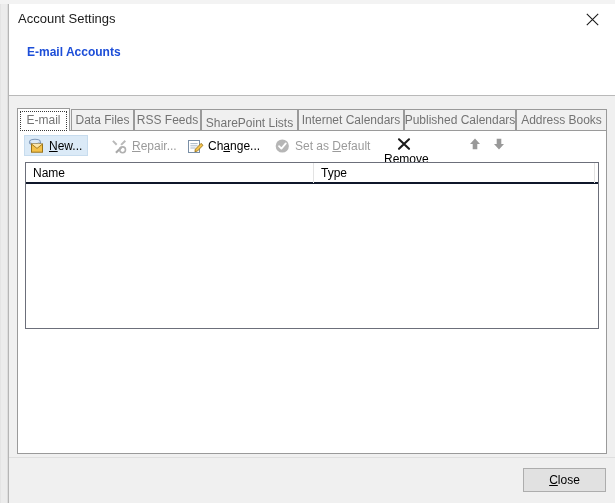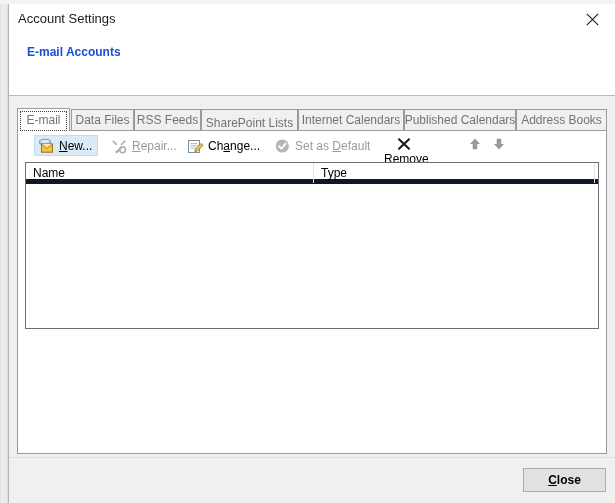--- a/index.html
+++ b/index.html
@@ -238,21 +238,21 @@
     background: #ffffff;
     border: 1px solid #6c6f7a;
     box-sizing: border-box;
   }
   .list-header {
     position: absolute;
     left: 0; top: 0;
     width: 572px;
     height: 21px;
     background: #ffffff;
-    border-bottom: 5px solid #0f172a;
+    border-bottom: 2px solid #0f172a;
     box-sizing: border-box;
   }
   .col {
     position: absolute;
     top: 0;
     height: 20px;
     display: flex;
     align-items: center;
     font-size: 12px;
     color: #000000;
@@ -285,21 +285,20 @@
     box-sizing: border-box;
     background: #e1e1e1;
     border: 1px solid #adadad;
     font-size: 12px;
     color: #000000;
     display: flex;
     align-items: center;
     justify-content: center;
     cursor: default;
     white-space: nowrap;
-    font-weight: bold;
   }
   .btn u { text-decoration: underline; }
   .btn-close {
     right: 9px;
     top: 10px;
     width: 83px;
     height: 24px;
   }
 </style>
 </head>
@@ -353,21 +352,21 @@
         </div>
         <div class="tab" style="left:499px; width:91px;">
           <span>Address Books</span>
         </div>
       </div>
 
       <div class="tabpanel">
 
         <div class="toolbar">
 
-          <div class="tb-item hover" style="left:16px;">
+          <div class="tb-item hover" style="left:6px;">
             <span class="tb-ico">
               <svg width="17" height="16" viewBox="0 0 17 16" aria-hidden="true">
                 <ellipse cx="7" cy="4.2" rx="5.6" ry="3" fill="none" stroke="#7d97b8" stroke-width="1.1"></ellipse>
                 <path d="M1.6 4.3 Q7 8.2 12.6 3.4" fill="none" stroke="#9fb4cc" stroke-width="1"></path>
                 <rect x="3.5" y="6" width="11" height="8.2" fill="#f4c24a" stroke="#9a7317" stroke-width="1"></rect>
                 <path d="M3.5 6 L9 10.4 L14.5 6" fill="#fde6a8" stroke="#9a7317" stroke-width="0.9"></path>
               </svg>
             </span>
             <span class="tb-label"><u>N</u><span>ew...</span></span>
           </div>

